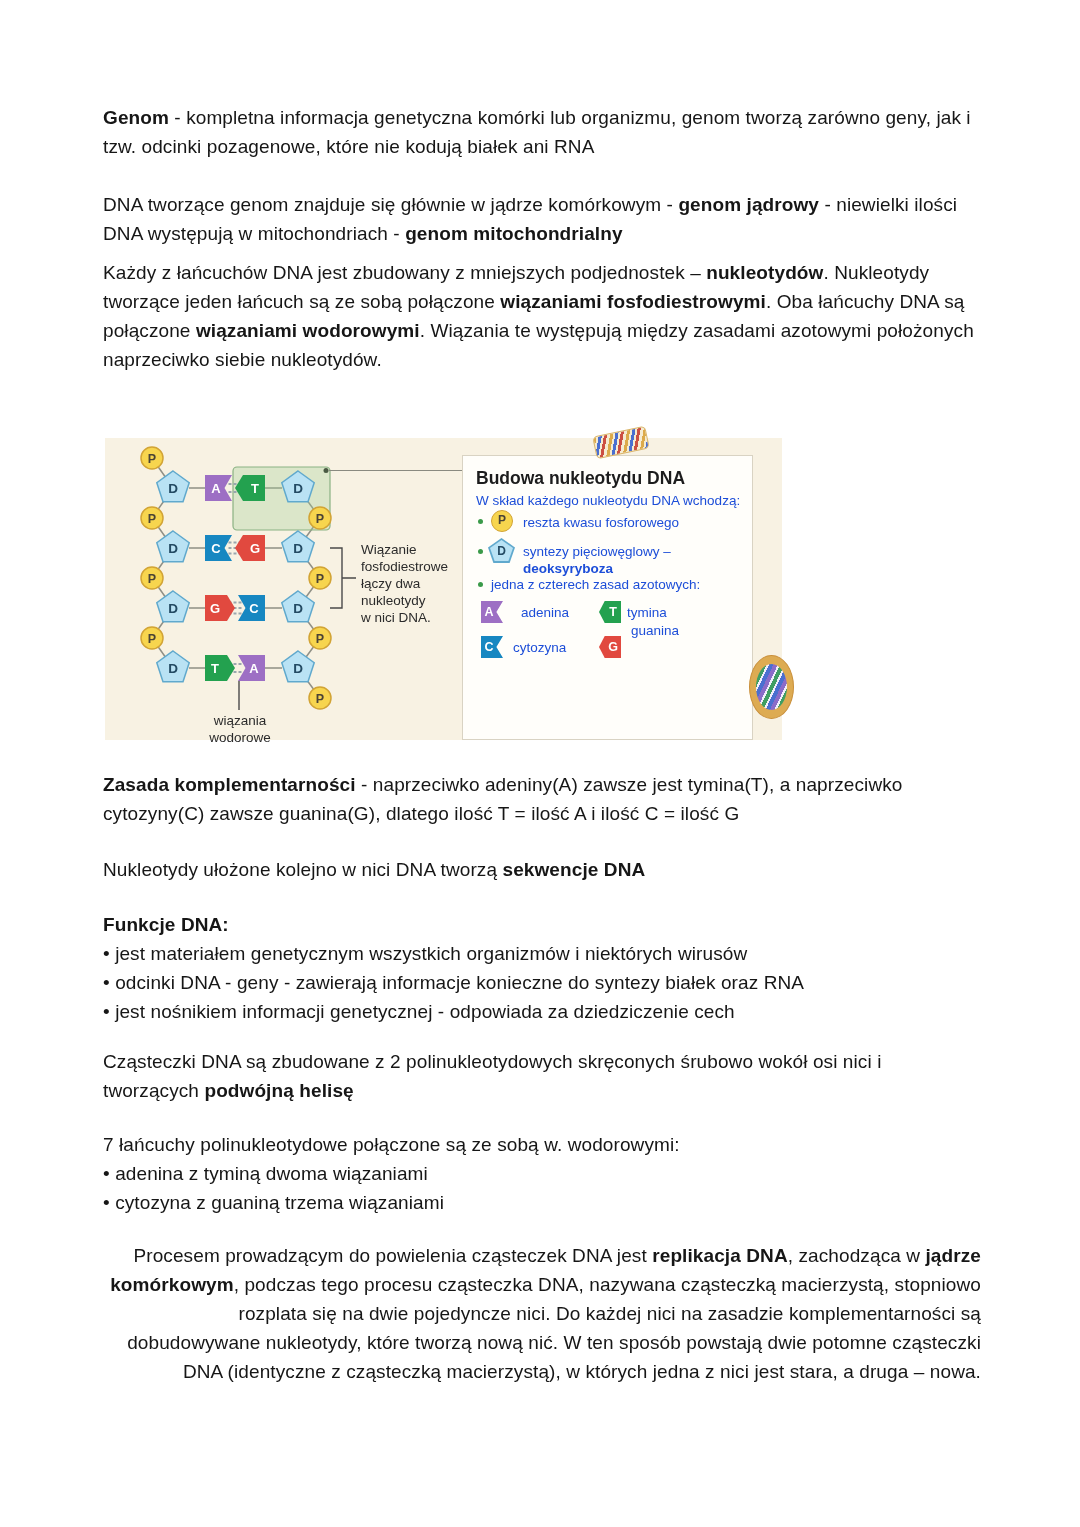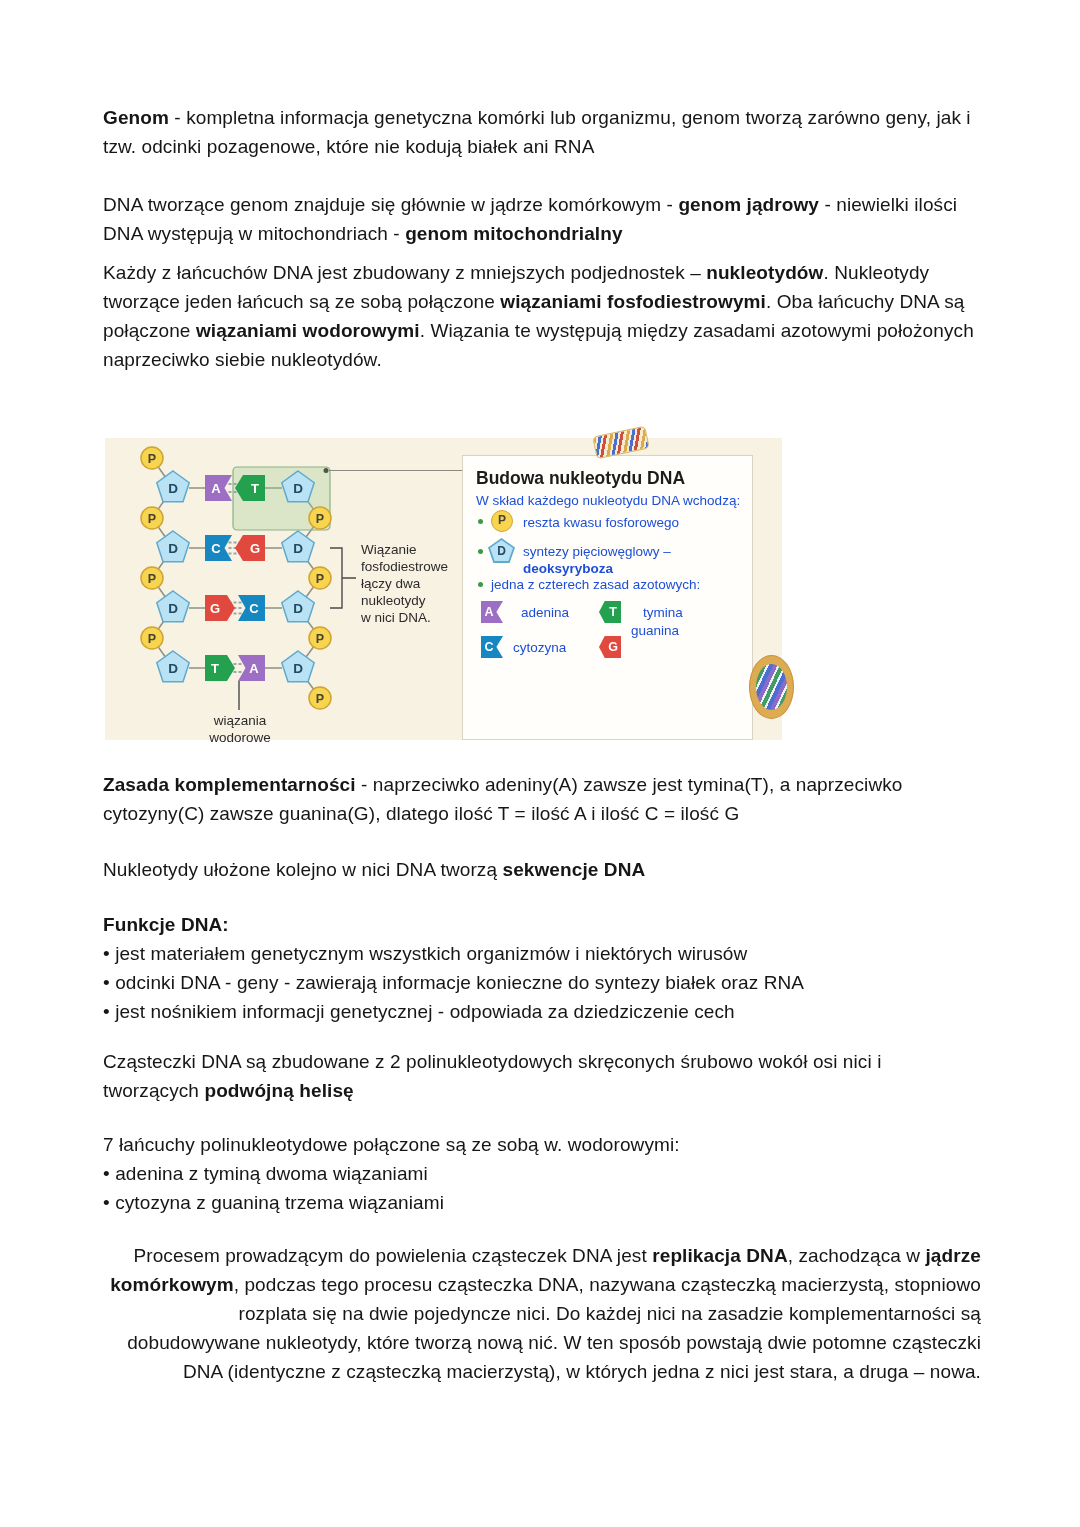--- a/index.html
+++ b/index.html
@@ -200,21 +200,21 @@
         <span class="inner">D</span>
       </div>
       <div class="abs panel-text" style="left:60px;top:87px;"><span>syntezy pięciowęglowy – </span><b>deoksyryboza</b></div>
 
       <div class="abs gdot" style="left:15px;top:126px;"></div>
       <div class="abs panel-text" style="left:28px;top:120px;">jedna z czterech zasad azotowych:</div>
 
       <div class="abs chip-base notch-right" style="left: 18px; top: 145px; background: rgb(157, 111, 196);">A</div>
       <div class="abs panel-text" style="left:50px;top:148px;margin-left:8px;">adenina</div>
       <div class="abs chip-base point-left" style="left: 136px; top: 145px; background: rgb(35, 161, 79);">T</div>
-      <div class="abs panel-text" style="left:180px;top:148px;">tymina</div>
+      <div class="abs panel-text" style="left:164px;top:148px;">tymina</div>
 
       <div class="abs chip-base notch-right" style="left: 18px; top: 180px; background: rgb(23, 135, 193);">C</div>
       <div class="abs panel-text" style="left:50px;top:183px;">cytozyna</div>
       <div class="abs chip-base point-left" style="left: 136px; top: 180px; background: rgb(225, 73, 63);">G</div>
       <div class="abs panel-text" style="left:168px;top:166px;">guanina</div>
 
     </div>
   </div>
 </div>
 

